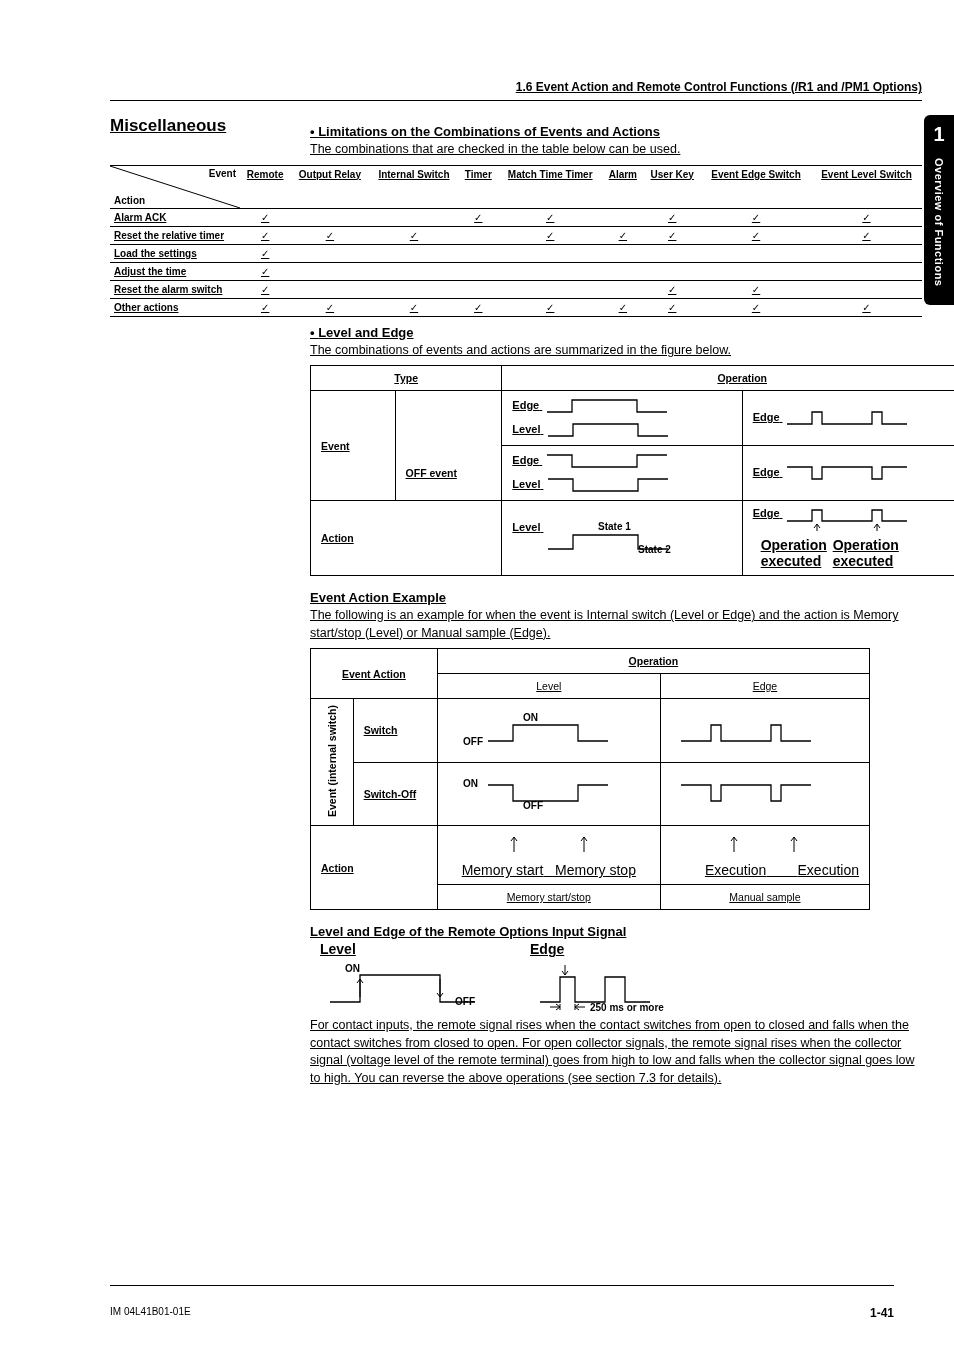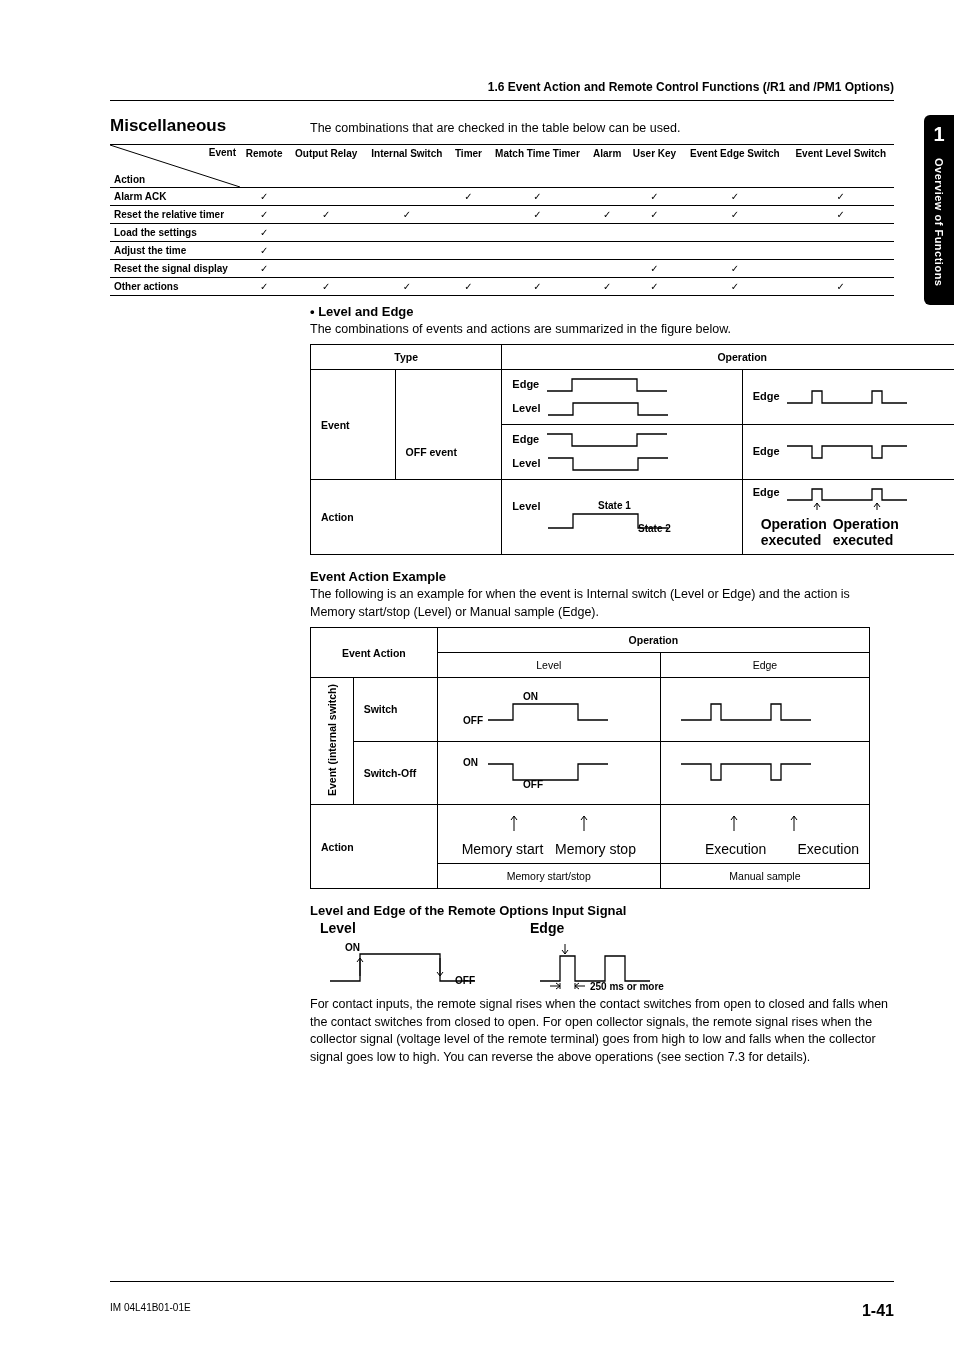--- a/index.html
+++ b/index.html
@@ -7,21 +7,22 @@
     padding: 0;
     font-family: Arial, Helvetica, sans-serif;
     background: #fff;
     color: #000;
     width: 954px;
     height: 1350px;
     position: relative;
     font-size: 12px;
   }
   .page {
-    padding: 80px 60px 30px 110px;
+    padding: 80px 32px 30px 110px;
+    text-decoration: underline;
   }
   .header-line {
     font-size: 12px;
     font-weight: bold;
     text-align: right;
     padding-bottom: 6px;
     border-bottom: 1px solid #000;
     margin-bottom: 15px;
   }
   .side-tab {
@@ -122,39 +123,40 @@
     position: absolute;
     bottom: 30px;
     left: 110px;
     right: 60px;
     border-top: 1px solid #000;
     padding-top: 20px;
     font-size: 10px;
     display: flex;
     justify-content: space-between;
   }
-  .footer .pnum { font-weight: bold; font-size: 16px; }
+  .footer .pnum { font-weight: bold; font-size: 12px; }
   .small-label { font-size: 14px; }
   .nb { font-weight: normal; }
 </style>
 </head>
 <body>
 
 <div class="side-tab">
   <span class="num">1</span>
   <span class="vtext">Overview of Functions</span>
 </div>
 
 <div class="page">
 
   <div class="header-line">1.6  Event Action and Remote Control Functions (/R1 and /PM1 Options)</div>
 
   <h2 class="section">Miscellaneous</h2>
 
   <div class="sub">
+    <div class="bullet">Limitations on the Combinations of Events and Actions</div>
     <div class="body-text">The combinations that are checked in the table below can be used.</div>
   </div>
 
   <table class="combo">
     <thead>
       <tr>
         <th>
           <div class="diag">
             <svg width="130" height="42">
                 <line x1="0" y1="0" x2="130" y2="42" stroke="#000" stroke-width="1"></line>
@@ -217,21 +219,21 @@
           <td></td>
           <td></td>
           <td></td>
           <td></td>
           <td></td>
           <td></td>
           <td></td>
           <td></td>
         </tr>
         <tr>
-          <td>Reset the signal display</td>
+          <td>Reset the alarm switch</td>
           <td>✓</td>
           <td></td>
           <td></td>
           <td></td>
           <td></td>
           <td></td>
           <td>✓</td>
           <td>✓</td>
           <td></td>
         </tr>

